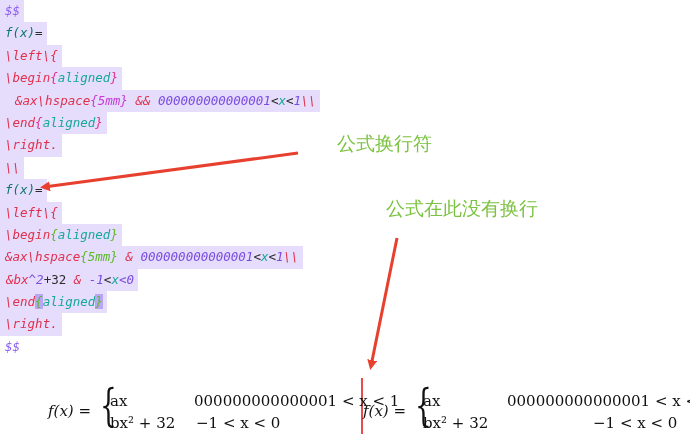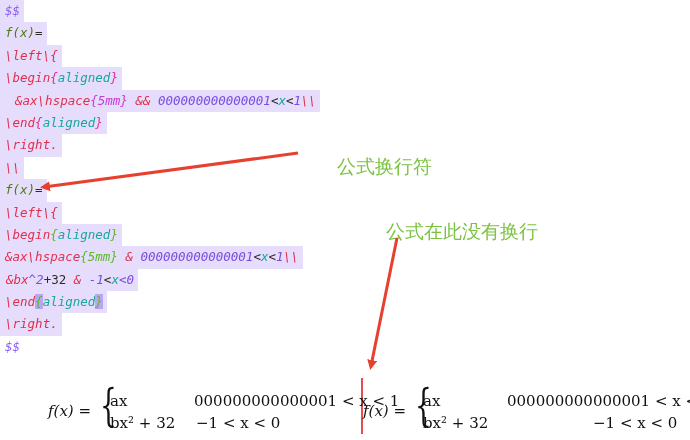--- a/index.html
+++ b/index.html
@@ -2,32 +2,32 @@
 <html><head>
 <meta charset="utf-8">
 <style>
   html, body { margin:0; padding:0; }
   body { width:690px; height:440px; background:#ffffff; position:relative; overflow:hidden;
          font-family:"DejaVu Sans Mono", monospace; }
   .editor { position:absolute; left:0; top:0; }
   .line { height:22.4px; line-height:22.4px; font-size:12.5px; font-style:italic; white-space:pre; }
   .hl { display:inline-block; background:#e6dcfb; padding:0 4px 0 5px; height:22.4px; }
   .t-dollar { color:#8a5cf5; }
-  .t-func { color:#4d7c0f; }
+  .t-func { color:#0f766e; }
   .t-op { color:#2b2b2b; font-style:normal; }
   .t-cmd { color:#e0304e; }
   .t-env { color:#17a79b;text-align:center; }
   .t-brace { color:#e0308e; }
   .t-brace-g { color:#5cb82a; }
   .t-arg { color:#c43cd8; }
   .t-arg-g { color:#5cb82a; }
   .t-num { color:#7a4de0; }
   .t-var { color:#17a79b; }
   .t-match { background:#b9a6f2; }
-  .note { position:absolute; color:#7cc242; font-family:"DejaVu Sans", sans-serif; font-size:19px;margin-top:23px; }
+  .note { position:absolute; color:#7cc242; font-family:"DejaVu Sans", sans-serif; font-size:19px; }
   .render { position:absolute; top:388px; font-family:"DejaVu Serif", serif; font-size:15px; color:#111; }
   .render .lhs { position:absolute; top:14px; font-style:italic; white-space:nowrap; }
   .render .brace { position:absolute; top:-4px; font-size:44px; font-weight:100; line-height:44px; transform:scaleX(0.6); transform-origin:left; }
   .render .row { position:absolute; white-space:nowrap; }
   .render .it { }
   svg.overlay { position:absolute; left:0; top:0; }
 </style>
 </head>
 <body>
 

